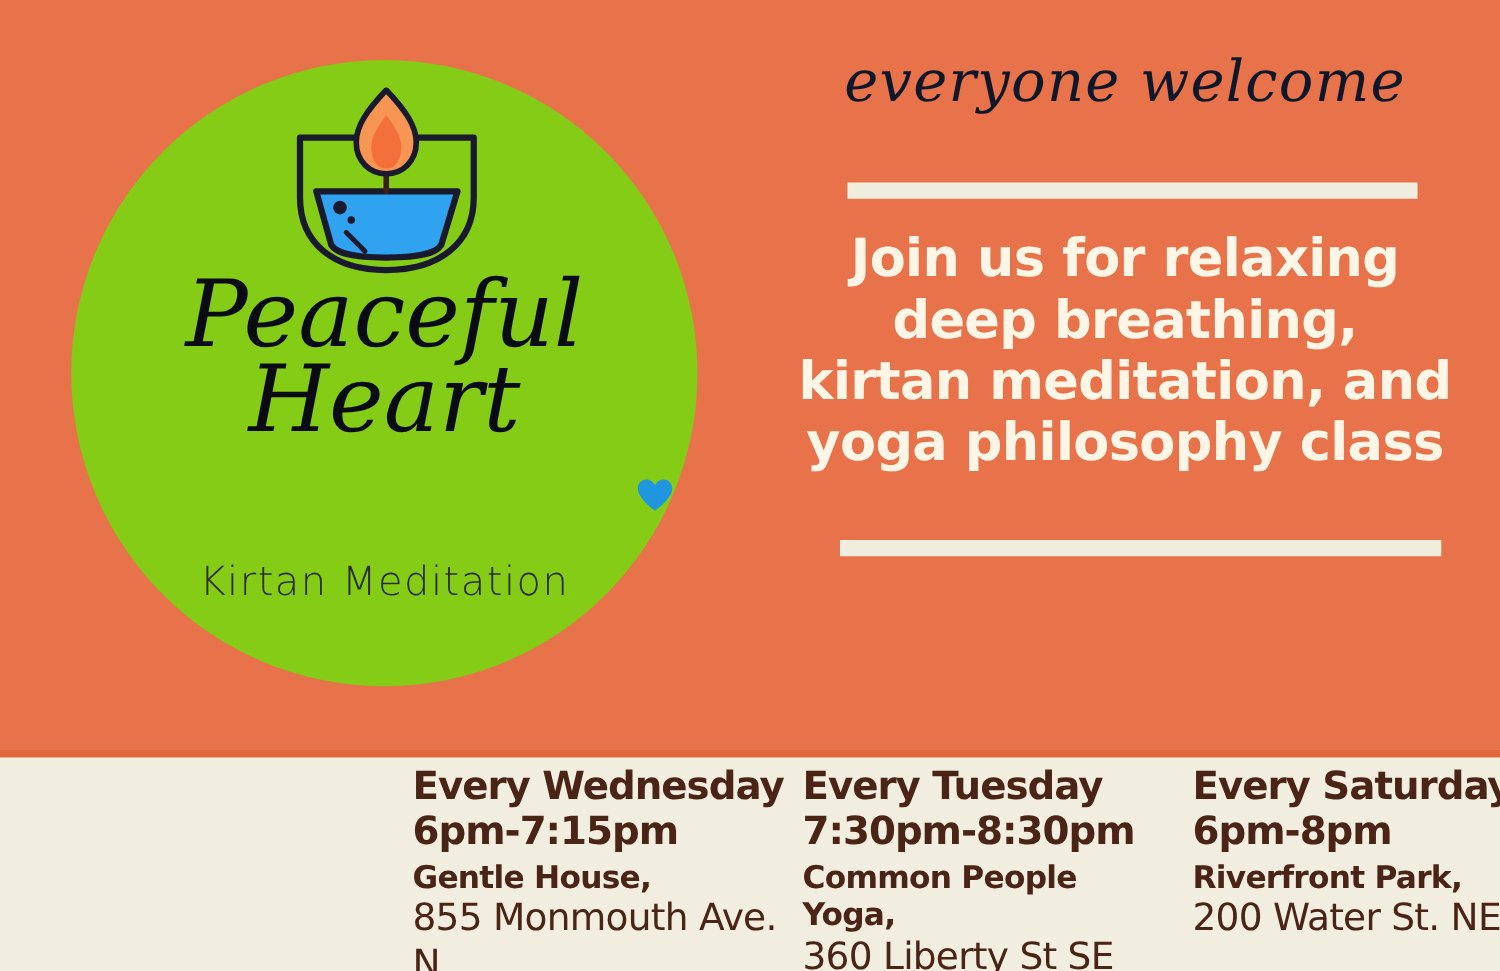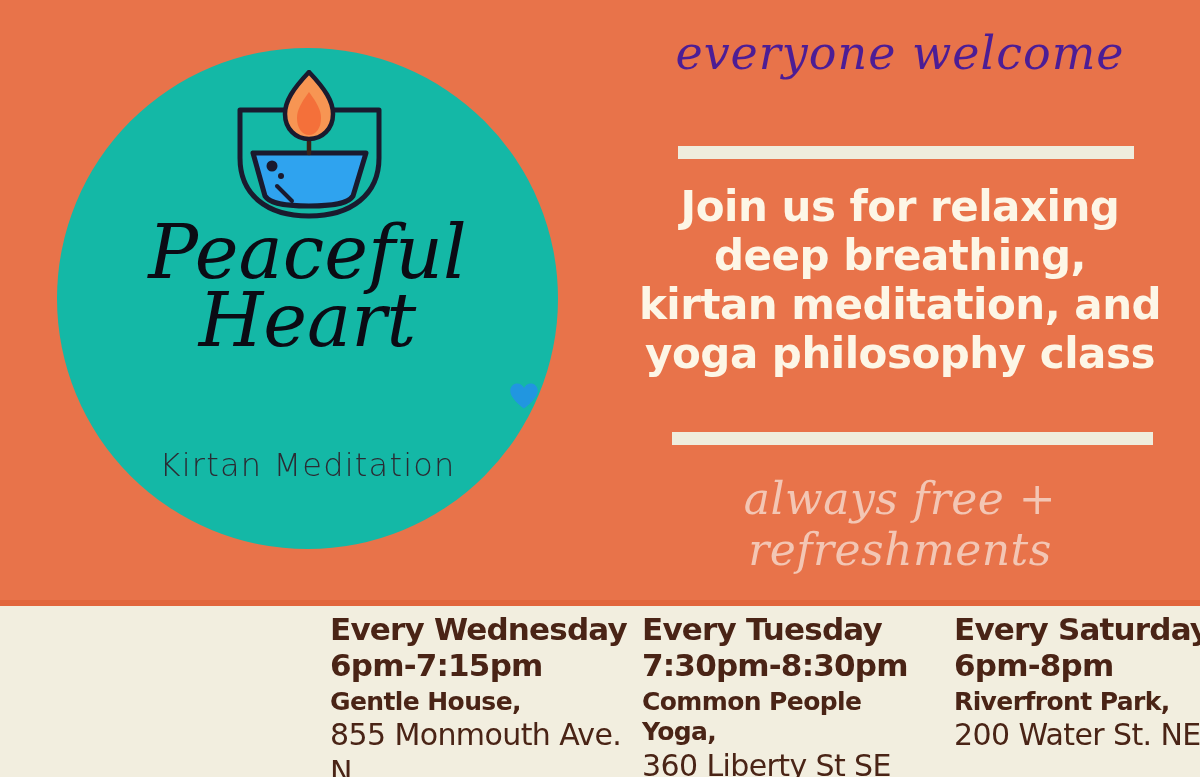--- a/index.html
+++ b/index.html
@@ -31,21 +31,21 @@
     height: 6px;
     background: #E2663C;
   }
 
   
   .logo-circle {
     position: absolute;
     left: 57px; top: 48px;
     width: 501px; height: 501px;
     border-radius: 50%;
-    background: #14b8a6;
+    background: #84cc16;
   }
   .logo-inner {
     position: absolute;
     left: 0; top: 0;
     width: 501px; height: 501px;
   }
   .candle-svg {
     position: absolute;
     left: 165px; top: 22px;
     width: 175px; height: 160px;
@@ -81,27 +81,27 @@
   }
 
   
   .right-col {
     position: absolute;
     left: 600px; top: 0;
     width: 600px; height: 606px;
   }
   .script-top {
     position: absolute;
-    left: 0; top: 26px;
+    left: 0; top: 38px;
     width: 600px;
     text-align: center;
     font-family: "DejaVu Serif", serif;
     font-style: italic;
     font-size: 46px;
-    color: #4c1d95;
+    color: #0f172a;
     letter-spacing: 1px;
   }
   .rule {
     position: absolute;
     height: 13px;
     background: #EFEDDD;
   }
   .rule-top {
     left: 78px; top: 146px;
     width: 456px;
@@ -236,21 +236,20 @@
   </div>
 
   <div class="right-col">
     <div class="script-top">everyone welcome</div>
     <div class="rule rule-top"></div>
     <div class="headline">Join us for relaxing
 deep breathing,
 kirtan meditation, and
 yoga philosophy class</div>
     <div class="rule rule-bottom"></div>
-    <div class="script-bottom">always free + refreshments</div>
   </div>
 
   <div class="footer">
 
 
     <div class="sched sched-1">
       <div class="sched-day">Every Wednesday</div>
       <div class="sched-time">6pm-7:15pm</div>
       <div class="sched-venue">Gentle House,</div>
       <div class="sched-addr">855 Monmouth Ave. N</div>

